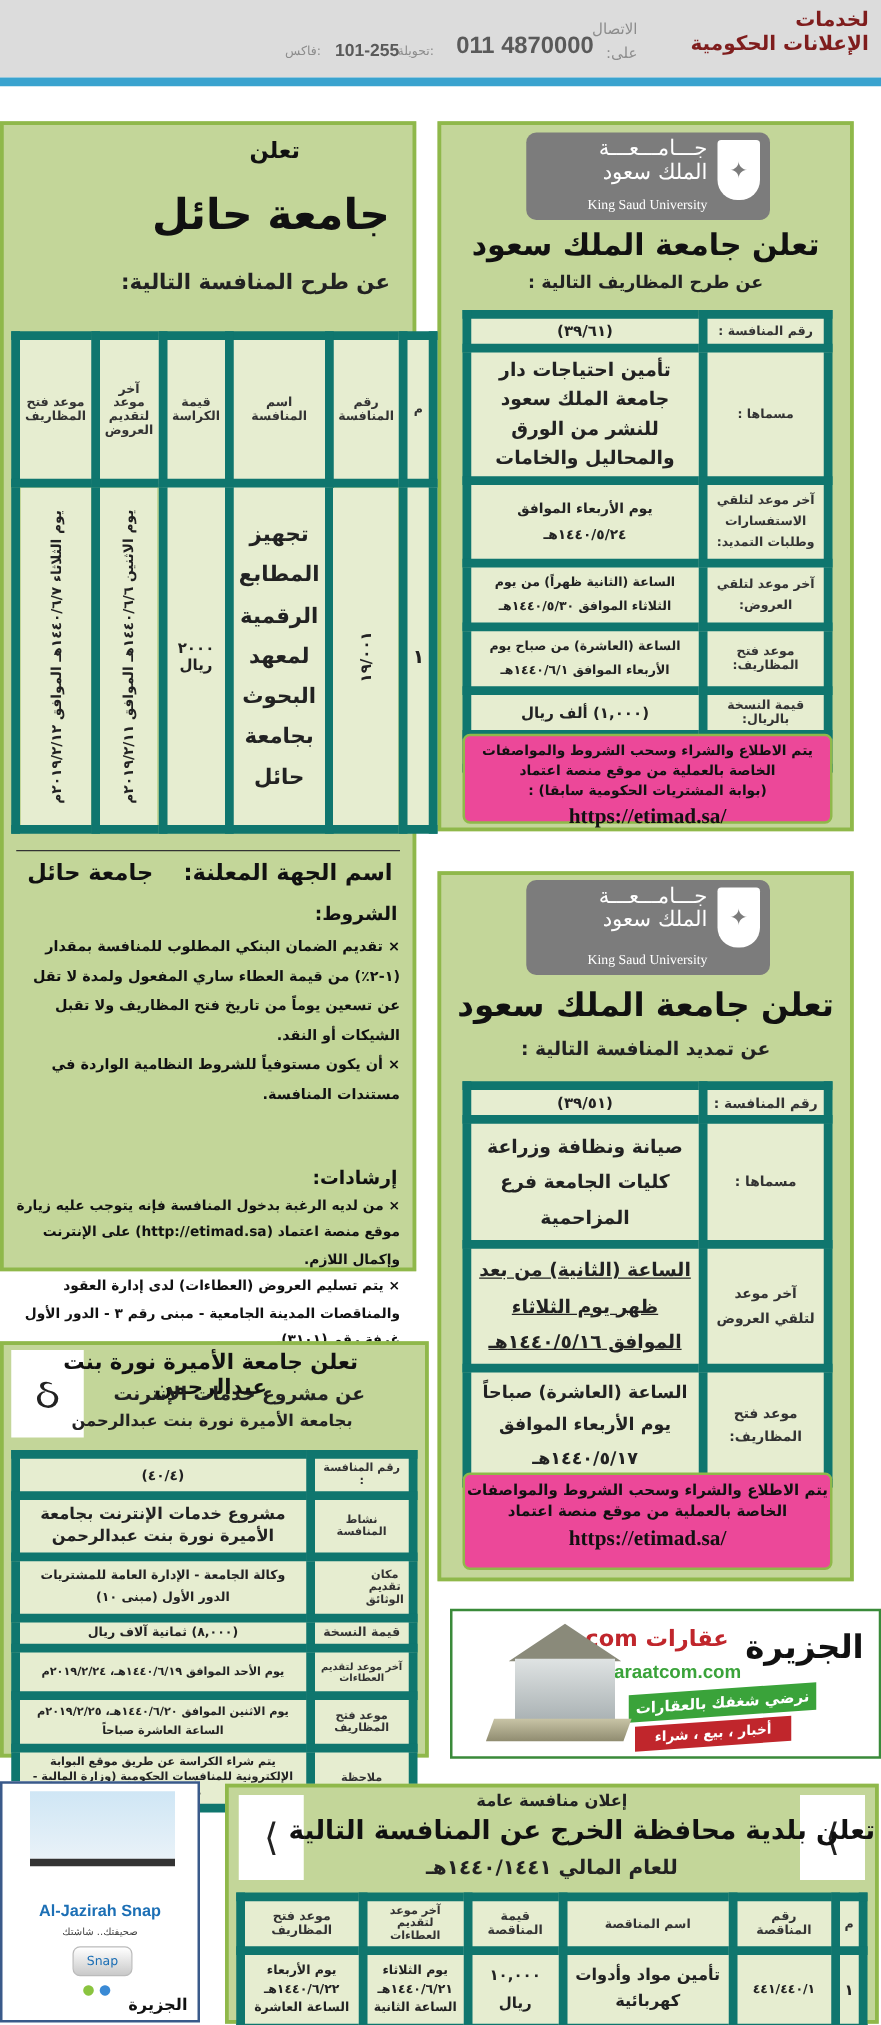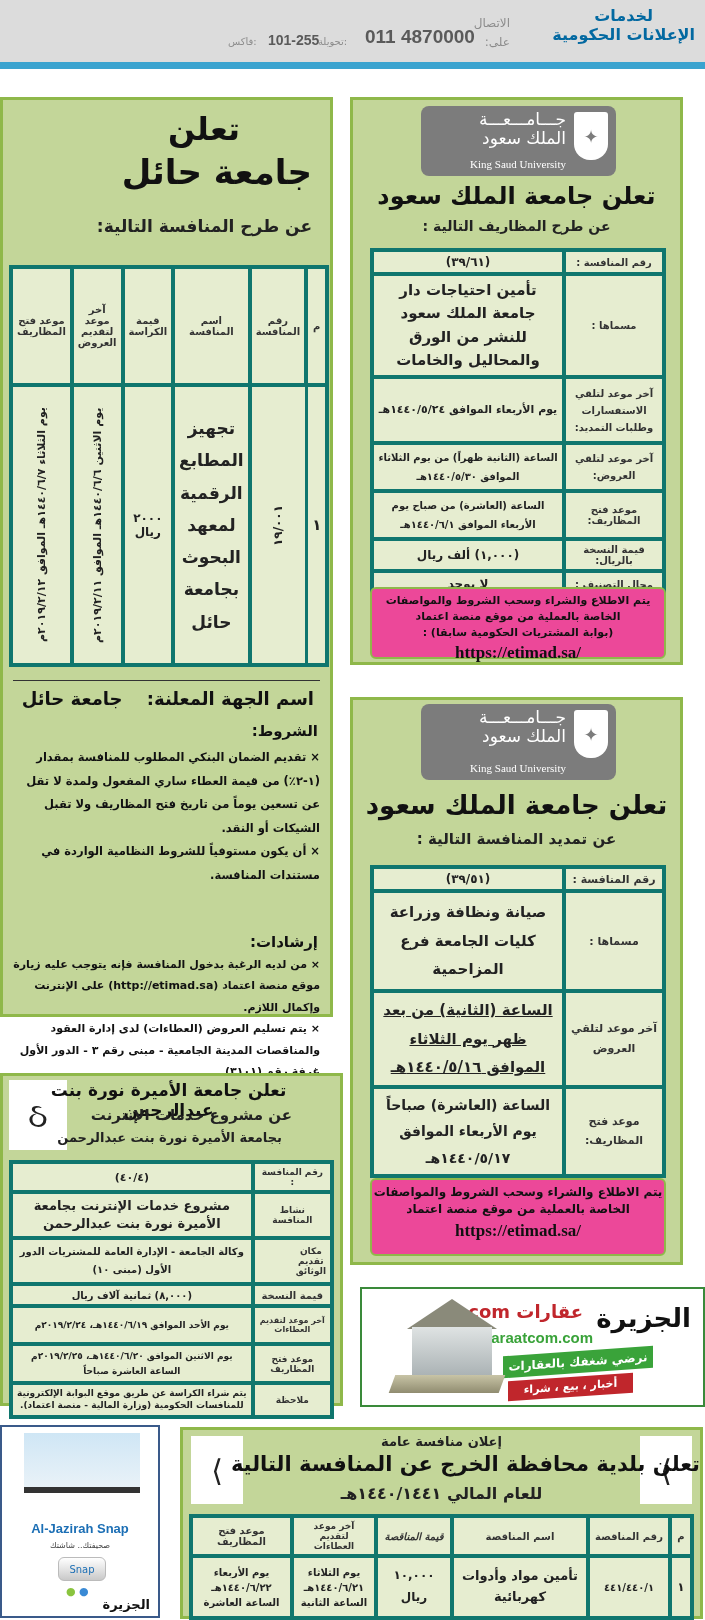--- a/index.html
+++ b/index.html
@@ -1,33 +1,33 @@
 <!DOCTYPE html>
 <html><head>
 <meta charset="utf-8">
 <style>
   * { box-sizing: border-box; margin: 0; padding: 0; }
   body { width: 705px; height: 1620px; background: #ffffff; font-family: "DejaVu Sans", sans-serif; position: relative; overflow: hidden; }
   .header { position: absolute; left: 0; top: 0; width: 705px; height: 62px; background: #dcdcdc; }
   .header-bar { position: absolute; left: 0; top: 62px; width: 705px; height: 7px; background: #3aa3cf; }
-  .hdr-brand { position: absolute; right: 10px; top: 6px; text-align: center; direction: rtl; color: #0369a1; font-weight: bold; line-height: 1.2; margin-left: 21px; }
+  .hdr-brand { position: absolute; right: 10px; top: 6px; text-align: right; direction: rtl; color: #7f1d1d; font-weight: bold; line-height: 1.2; margin-left: 21px; }
   .hdr-brand .l1 { font-size: 16px; }
   .hdr-brand .l2 { font-size: 16px; }
   .hdr-contact-label { position: absolute; left: 470px; top: 14px; direction: rtl; color: #8c8c8c; font-size: 12px; line-height: 1.6; text-align: right; width: 40px; }
   .hdr-phone { position: absolute; left: 365px; top: 26px; font-size: 19px; font-weight: bold; color: #5a5a5a; font-family: "Liberation Sans", sans-serif; }
   .hdr-ext-label { position: absolute; left: 318px; top: 36px; font-size: 10px; color: #8c8c8c; }
   .hdr-ext { position: absolute; left: 268px; top: 32px; font-size: 14px; font-weight: bold; color: #5a5a5a; font-family: "Liberation Sans", sans-serif; }
   .hdr-fax-label { position: absolute; left: 228px; top: 36px; font-size: 10px; color: #8c8c8c; }
   .hdr-fax { position: absolute; left: 8px; top: 26px; font-size: 19px; font-weight: bold; color: #5a5a5a; font-family: "Liberation Sans", sans-serif; }
 
   .ad { position: absolute; background: #c3d699; border: 3px solid #8fb84a; direction: rtl; }
   .big-title { font-weight: bold; color: #111; text-align: center; }
   .sub-title { font-weight: bold; color: #222; text-align: center; }
   table { border-collapse: collapse; direction: rtl; }
-  td, th { border: 4px solid #0f766e; background: #e6edd0; color: #222; font-size: 11px; text-align: center; vertical-align: middle; padding: 3px 4px; }
+  td, th { border: 7px solid #0f766e; background: #e6edd0; color: #222; font-size: 11px; text-align: center; vertical-align: middle; padding: 3px 4px; }
   .lbl { font-size: 10px; font-weight: bold; color: #333; }
   .val { font-size: 12px; font-weight: bold; }
   .val-big { font-size: 15px; font-weight: bold; }
   .note-box { position: absolute; border: 2px solid #8fb84a; border-radius: 6px; background: #ec4899; text-align: center; font-weight: bold; color: #111; font-size: 12px; line-height: 1.45; padding-top: 4px; }
   .note-box .url { font-family: "Liberation Serif", serif; font-size: 17px; direction: ltr; }
   .ksu-logo { position: absolute; background: #7c7c7c; border-radius: 8px; color: #fff; }
   .ksu-logo .ar { position: absolute; right: 50px; top: 4px; font-size: 17px; line-height: 1.1; text-align: right; }
   .ksu-logo .en { position: absolute; right: 50px; bottom: 6px; font-family: "Liberation Serif", serif; font-size: 11px; direction: ltr; }
   .ksu-logo .shield { position: absolute; right: 8px; top: 6px; width: 34px; height: 48px; background: #fff; border-radius: 3px 3px 16px 16px; display: flex; align-items: center; justify-content: center; color: #7c7c7c; font-size: 18px; }
 </style>
@@ -95,21 +95,21 @@
     </table>
   <div class="note-box" style="left:17px; top:487px; width:296px; height:72px;">
     <div style="font-size:11px;">يتم الاطلاع والشراء وسحب الشروط والمواصفات</div>
     <div style="font-size:11px;">الخاصة بالعملية من موقع منصة اعتماد</div>
     <div style="font-size:11px;">(بوابة المشتريات الحكومية سابقا) :</div>
     <div class="url">https://etimad.sa/</div>
   </div>
 </div>
 
 <div class="ad" style="left:0; top:97px; width:333px; height:920px;">
-  <div class="big-title" style="position:absolute; right:90px; top:10px; font-size:32px;">تعلن</div>
+  <div class="big-title" style="position:absolute; right:90px; top:10px; font-size:18px;">تعلن</div>
   <div class="big-title" style="position:absolute; right:18px; top:52px; font-size:34px;">جامعة حائل</div>
   <div class="sub-title" style="position:absolute; right:18px; top:116px; font-size:17px;">عن طرح المنافسة التالية:</div>
   <table style="position:absolute; left:6px; top:165px; width:317px; height:402px;">
     <tbody>
         <tr style="height:118px;">
       <th class="lbl" style="width:20px;">م</th>
       <th class="lbl" style="width:44px;">رقم المنافسة</th>
       <th class="lbl" style="width:92px;">اسم المنافسة</th>
       <th class="lbl" style="width:50px;">قيمة الكراسة</th>
       <th class="lbl" style="width:56px;">آخر موعد لتقديم العروض</th>
@@ -252,21 +252,21 @@
     </div>
   <div class="sub-title" style="position:absolute; left:0; right:0; top:4px; font-size:13px;">إعلان منافسة عامة</div>
   <div class="big-title" style="position:absolute; left:0; right:0; top:22px; font-size:21px;text-align:right;">تعلن بلدية محافظة الخرج عن المنافسة التالية</div>
   <div class="sub-title" style="position:absolute; left:0; right:0; top:54px; font-size:16px;">للعام المالي ١٤٤٠/١٤٤١هـ</div>
   <table style="position:absolute; left:6px; top:84px; width:505px;">
     <tbody>
         <tr style="height:36px;">
       <th class="lbl" style="width:22px;">م</th>
       <th class="lbl" style="width:82px;">رقم المناقصة</th>
       <th class="lbl" style="width:136px;">اسم المناقصة</th>
-      <th class="lbl" style="width:76px;font-style:italic;">قيمة المناقصة</th>
+      <th class="lbl" style="width:76px;">قيمة المناقصة</th>
       <th class="lbl" style="width:84px; font-size:9px;">آخر موعد لتقديم العطاءات</th>
       <th class="lbl">موعد فتح المظاريف</th>
     </tr>
     <tr style="height:62px;">
       <td class="val">١</td>
       <td class="val" style="font-size:10px;">٤٤١/٤٤٠/١</td>
       <td class="val" style="font-size:13px; line-height:1.6;">تأمين مواد وأدوات كهربائية</td>
       <td class="val" style="line-height:1.8;">١٠,٠٠٠ ريال</td>
       <td class="val" style="font-size:10px; line-height:1.5;">يوم الثلاثاء ١٤٤٠/٦/٢١هـ الساعة الثانية</td>
       <td class="val" style="font-size:10px; line-height:1.5;">يوم الأربعاء ١٤٤٠/٦/٢٢هـ الساعة العاشرة</td>

